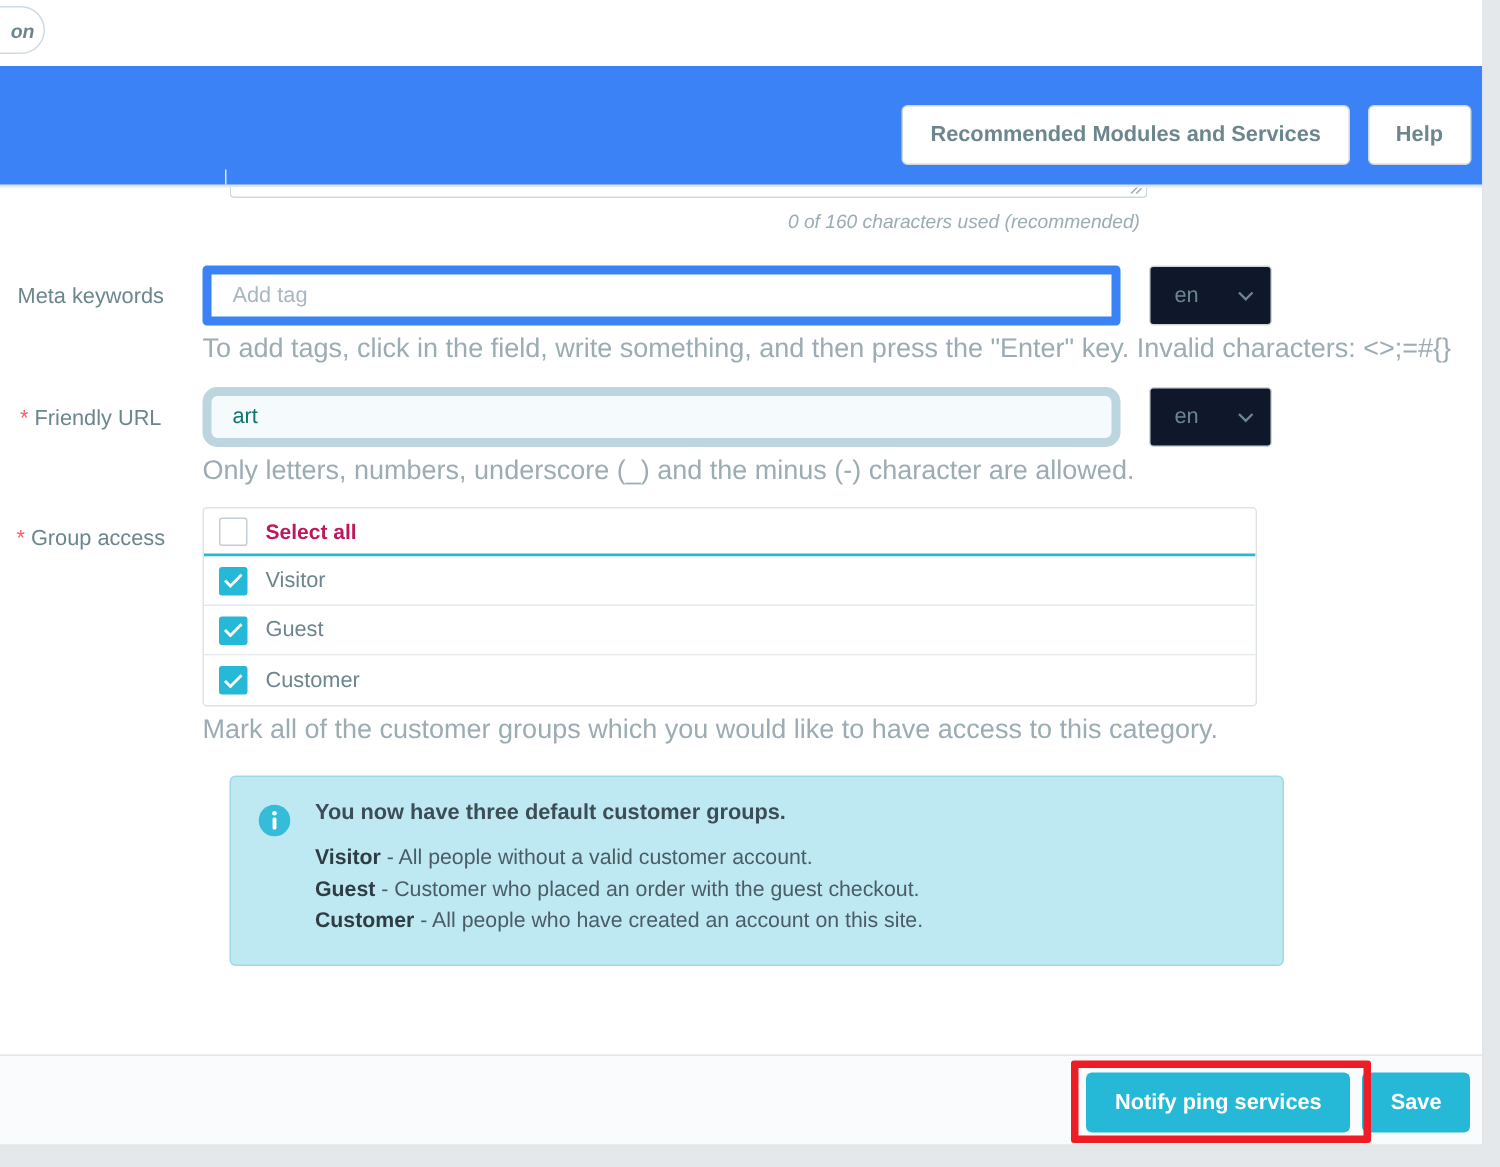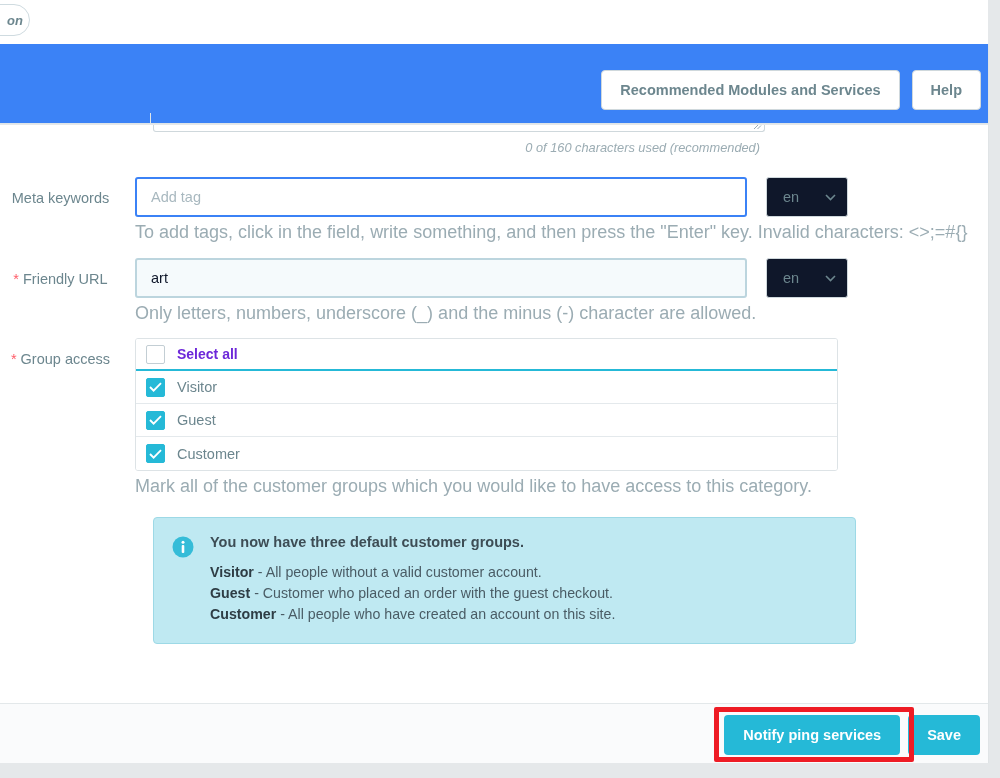--- a/index.html
+++ b/index.html
@@ -120,35 +120,35 @@
   }
   .label .req {
     color: #ff5c68;
     margin-right: 4px;
   }
   .field { position: relative; }
 
   .text-input {
     width: 612px;
     height: 40px;
-    border: 2px solid #3b82f6;
+    border: 6px solid #3b82f6;
     border-radius: 3px;
     background: #ffffff;
     padding: 0 14px;
     font-size: 14.5px;
     color: #6c868e;
     font-family: "Liberation Sans", sans-serif;
     outline: none;
   }
   .text-input::placeholder { color: #a8b8bf; }
   .text-input.focusy {
     background: #f5fafc;
     border-color: #bcd5de;
   }
-  .text-input.filled { color: #0f172a; }
+  .text-input.filled { color: #0f766e; border-radius: 10px; }
 
   .lang-select {
     width: 82px; height: 40px;
     border: 1px solid #cfd8dc;
     border-radius: 3px;
     background: #0f172a;
     display: flex; align-items: center;
     justify-content: space-between;
     padding: 0 11px 0 16px;
     font-size: 14.5px;
@@ -201,21 +201,21 @@
     overflow: hidden;
   }
   .group-head {
     height: 32px;
     display: flex; align-items: center;
     padding-left: 10px;
     border-bottom: 2px solid #25b9d7;
     background: #ffffff;
   }
   .group-head .g-label {
-    font-size: 14px; font-weight: 700; color: #6d28d9;
+    font-size: 14px; font-weight: 700; color: #be185d;
     margin-left: 12px;
     text-align: right;
   }
   .group-row {
     height: 33px;
     display: flex; align-items: center;
     padding-left: 10px;
     border-bottom: 1px solid #e4e9ec;
     background: #ffffff;
   }

